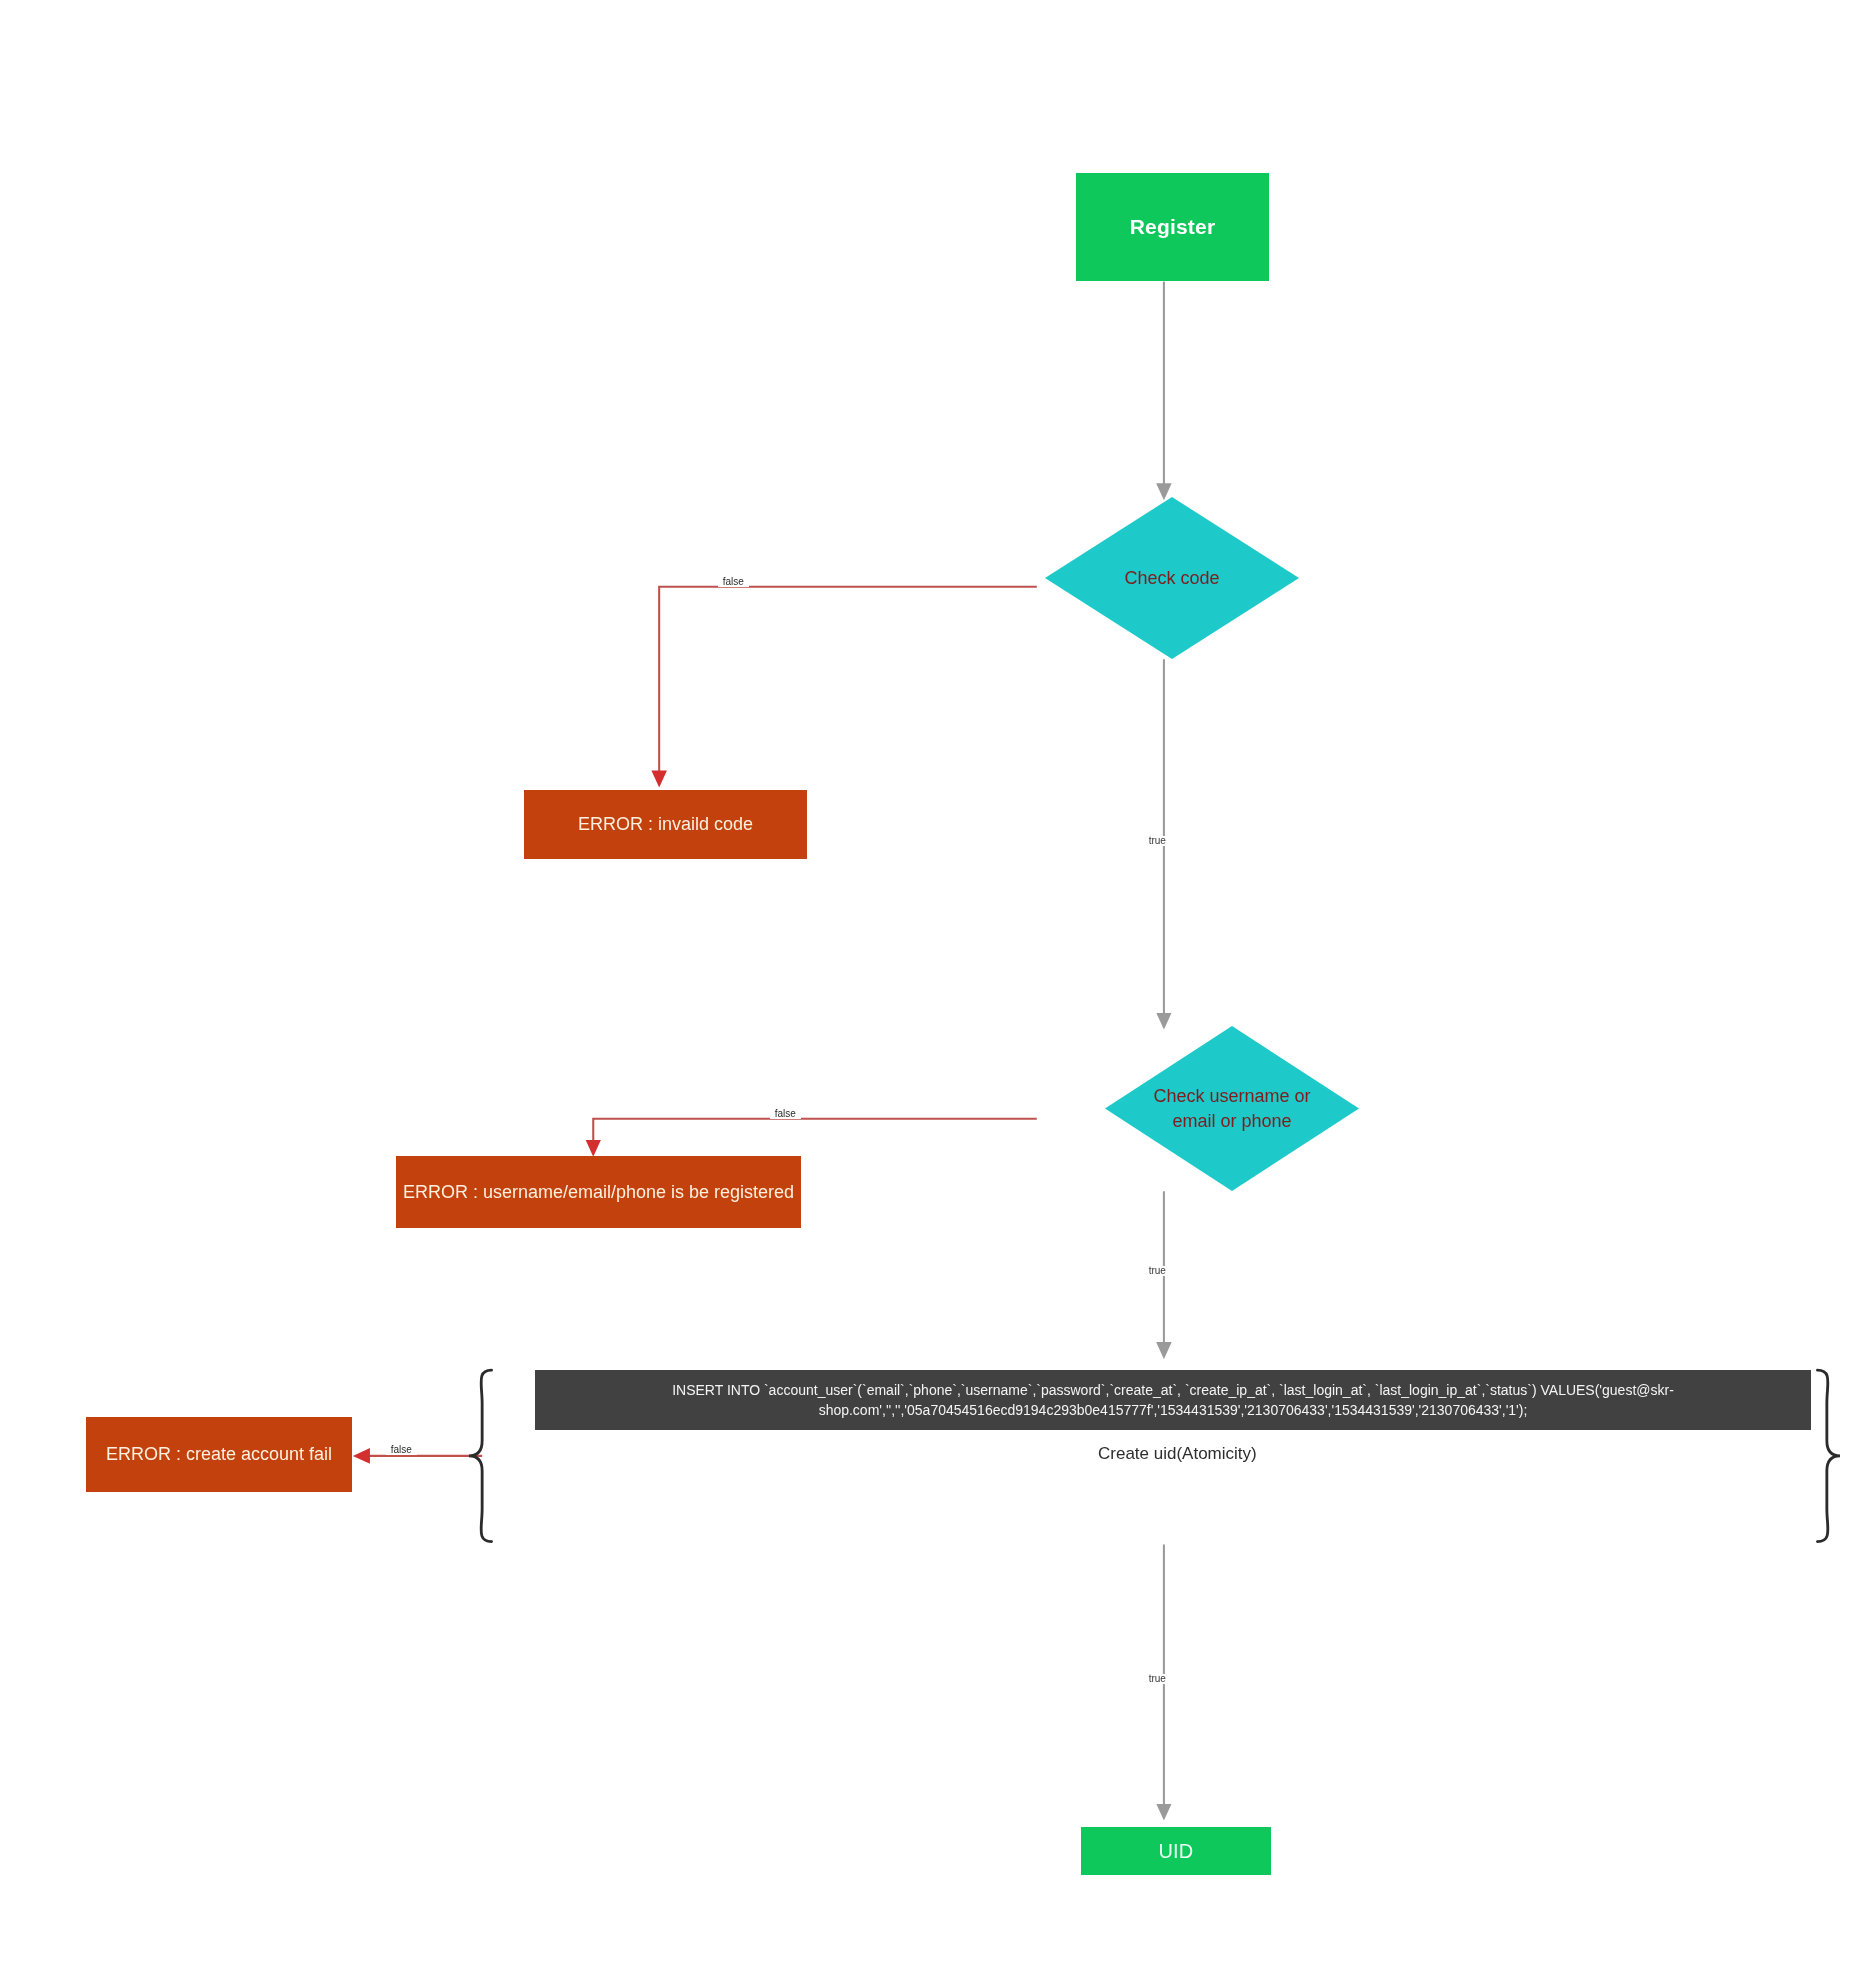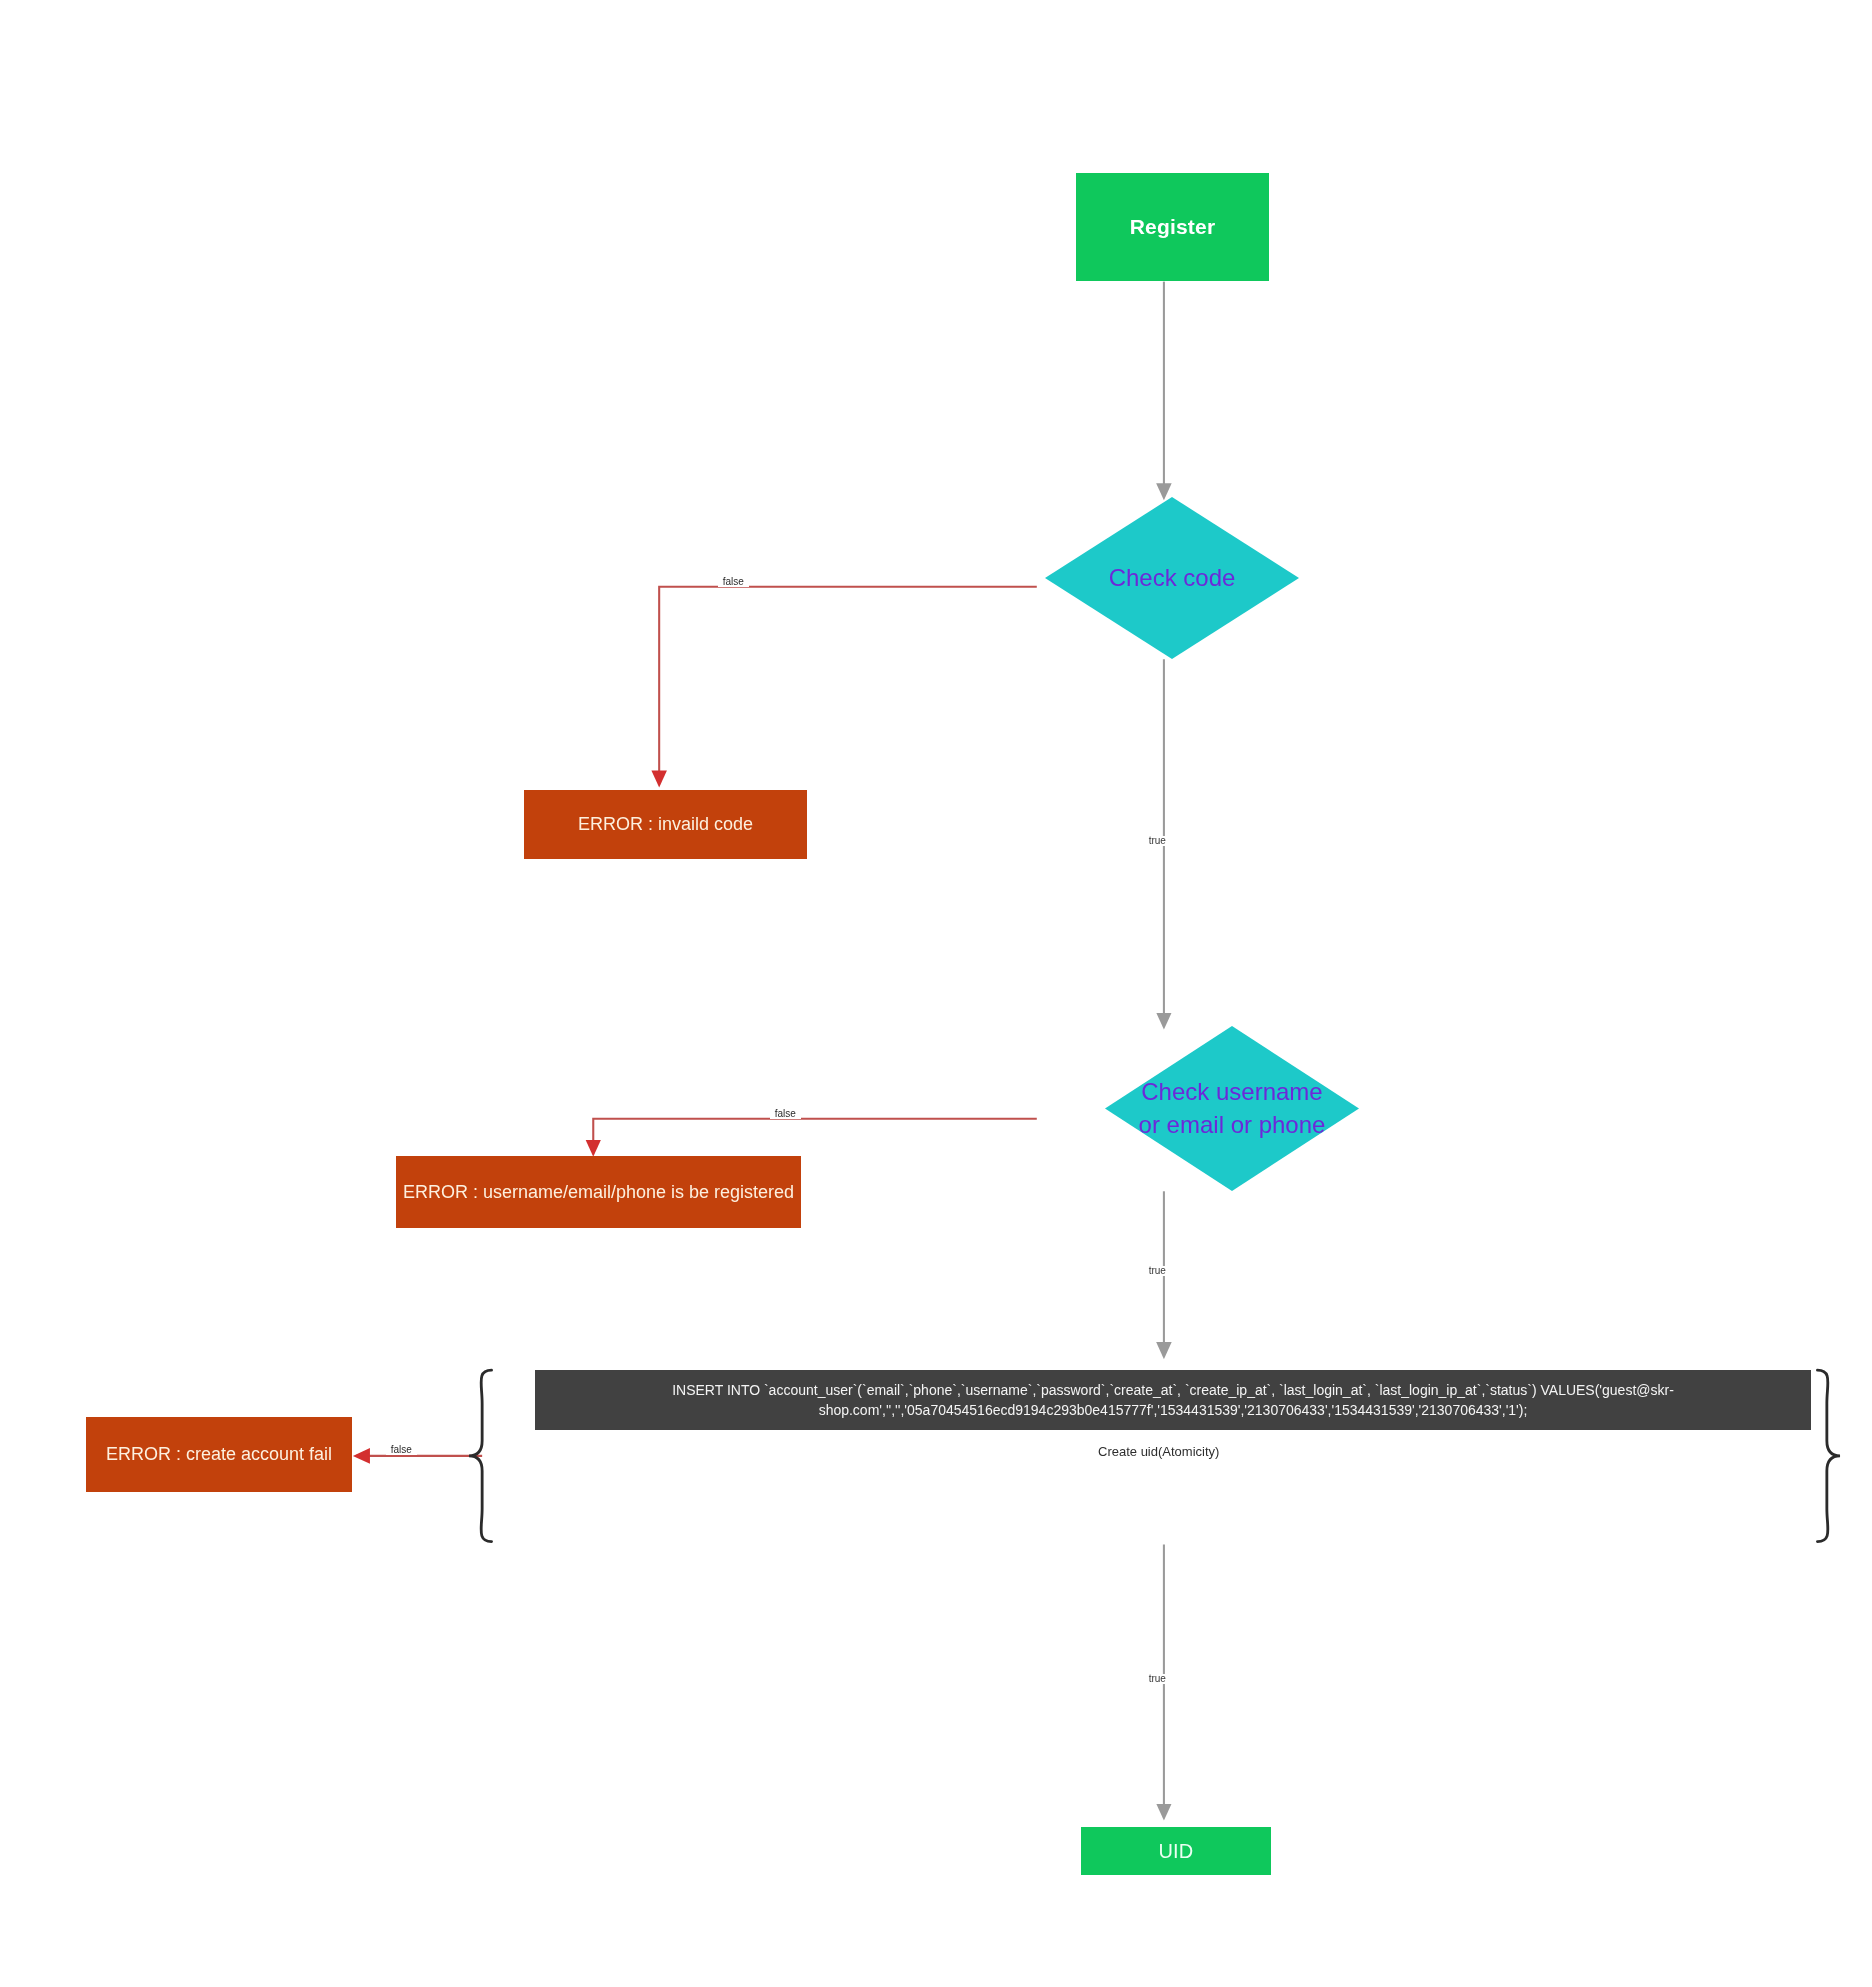--- a/index.html
+++ b/index.html
@@ -63,22 +63,22 @@
     top: 0;
     width: 100%;
     height: 100%;
     background: #1DC9C9;
     -webkit-clip-path: polygon(50% 0%, 100% 50%, 50% 100%, 0% 50%);
     clip-path: polygon(50% 0%, 100% 50%, 50% 100%, 0% 50%);
   }
   .node-decision .node-label {
     position: relative;
     z-index: 2;
-    color: #6d28d9;
-    font-size: 24px;
+    color: #7f1d1d;
+    font-size: 18px;
     line-height: 1.35;
     max-width: 80%;
   }
   
   .node-error {
     background: #c2410c;
     color: #fff3e2;
   }
   .node-error .node-label {
     font-size: 18px;
@@ -92,21 +92,21 @@
   }
   .node-sql .node-label {
     font-size: 14px;
     line-height: 1.45;
     color: #f4f4f4;
     word-break: break-word;
   }
   
   .caption {
     position: absolute;
-    font-size: 13px;
+    font-size: 17px;
     color: #2e2e2e;
     white-space: nowrap;
   }
   
   .edge-label {
     position: absolute;
     font-size: 10px;
     color: #3a3a3a;
     background: #ffffff;
     padding: 0 4.7px;

